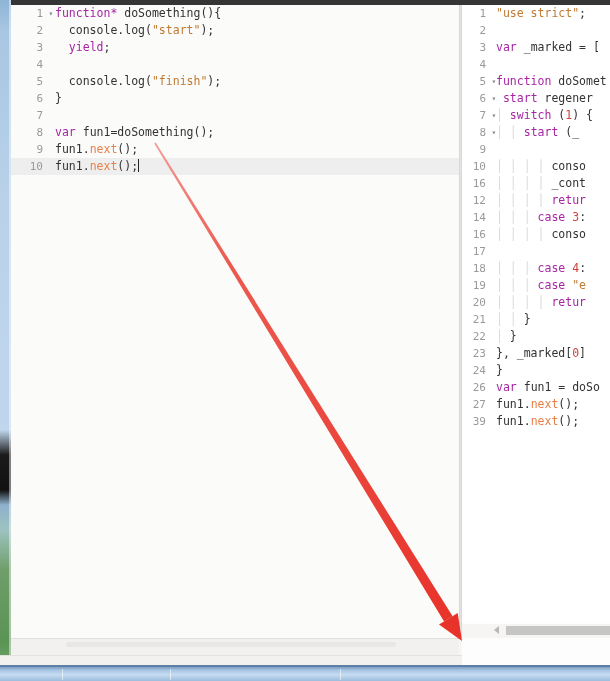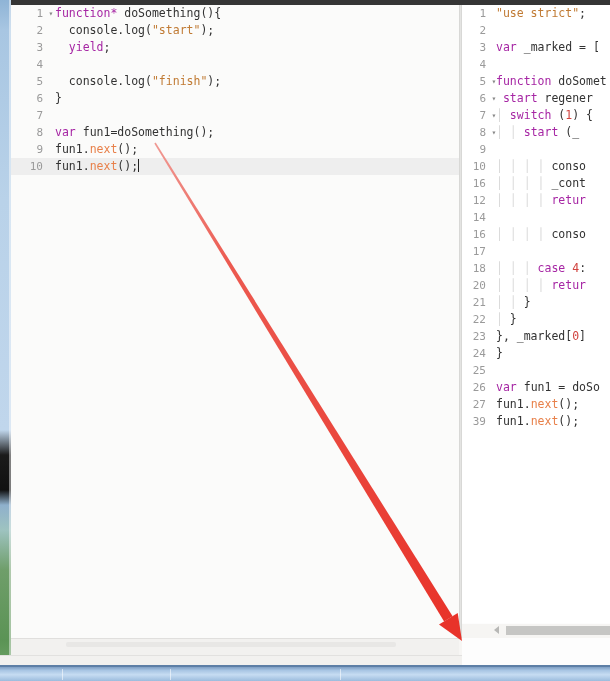--- a/index.html
+++ b/index.html
@@ -285,30 +285,30 @@
         <div class="code-line"><div class="gutter">3</div><div class="code-text"><span class="kw">var</span><span class="plain"> _marked = [</span></div></div>
         <div class="code-line"><div class="gutter">4</div><div class="code-text"></div></div>
         <div class="code-line"><div class="gutter">5<span class="fold">▾</span></div><div class="code-text"><span class="kw">function</span><span class="plain"> doSomet</span></div></div>
         <div class="code-line"><div class="gutter">6<span class="fold">▾</span></div><div class="code-text"><span class="plain"> </span><span class="kw">start</span><span class="plain"> regener</span></div></div>
         <div class="code-line"><div class="gutter">7<span class="fold">▾</span></div><div class="code-text"><span class="guide">│ </span><span class="kw">switch</span><span class="plain"> (</span><span class="num">1</span><span class="plain">) {</span></div></div>
         <div class="code-line"><div class="gutter">8<span class="fold">▾</span></div><div class="code-text"><span class="guide">│ │ </span><span class="kw">start</span><span class="plain"> (_</span></div></div>
         <div class="code-line"><div class="gutter">9</div></div>
         <div class="code-line"><div class="gutter">10</div><div class="code-text"><span class="guide">│ │ │ │ </span><span class="plain">conso</span></div></div>
         <div class="code-line"><div class="gutter">16</div><div class="code-text"><span class="guide">│ │ │ │ </span><span class="plain">_cont</span></div></div>
         <div class="code-line"><div class="gutter">12</div><div class="code-text"><span class="guide">│ │ │ │ </span><span class="kw">retur</span></div></div>
-        <div class="code-line"><div class="gutter">14</div></div>
+        <div class="code-line"><div class="gutter">14</div><div class="code-text"><span class="guide">│ │ │ </span><span class="kw">case</span><span class="plain"> </span><span class="num">3</span><span class="plain">:</span></div></div>
         <div class="code-line"><div class="gutter">16</div><div class="code-text"><span class="guide">│ │ │ │ </span><span class="plain">conso</span></div></div>
         <div class="code-line"><div class="gutter">17</div><div class="code-text"></div></div>
         <div class="code-line"><div class="gutter">18</div><div class="code-text"><span class="guide">│ │ │ </span><span class="kw">case</span><span class="plain"> </span><span class="num">4</span><span class="plain">:</span></div></div>
+        <div class="code-line"><div class="gutter">19</div><div class="code-text"><span class="guide">│ │ │ </span><span class="kw">case</span><span class="plain"> </span><span class="str">"e</span></div></div>
         <div class="code-line"><div class="gutter">20</div><div class="code-text"><span class="guide">│ │ │ │ </span><span class="kw">retur</span></div></div>
         <div class="code-line"><div class="gutter">21</div><div class="code-text"><span class="guide">│ │ </span><span class="plain">}</span></div></div>
         <div class="code-line"><div class="gutter">22</div><div class="code-text"><span class="guide">│ </span><span class="plain">}</span></div></div>
         <div class="code-line"><div class="gutter">23</div><div class="code-text"><span class="plain">}, _marked[</span><span class="num">0</span><span class="plain">]</span></div></div>
         <div class="code-line"><div class="gutter">24</div><div class="code-text"><span class="plain">}</span></div></div>
-        <div class="code-line"><div class="gutter">25</div><div class="code-text"></div></div>
         <div class="code-line"><div class="gutter">26</div><div class="code-text"><span class="kw">var</span><span class="plain"> fun1 = doSo</span></div></div>
         <div class="code-line"><div class="gutter">27</div><div class="code-text"><span class="plain">fun1.</span><span class="fn">next</span><span class="plain">();</span></div></div>
         <div class="code-line"><div class="gutter">39</div><div class="code-text"><span class="plain">fun1.</span><span class="fn">next</span><span class="plain">();</span></div></div>
       </div>
   </div>
 
   <div class="hscroll-left">
     <div class="track"></div>
   </div>
 

